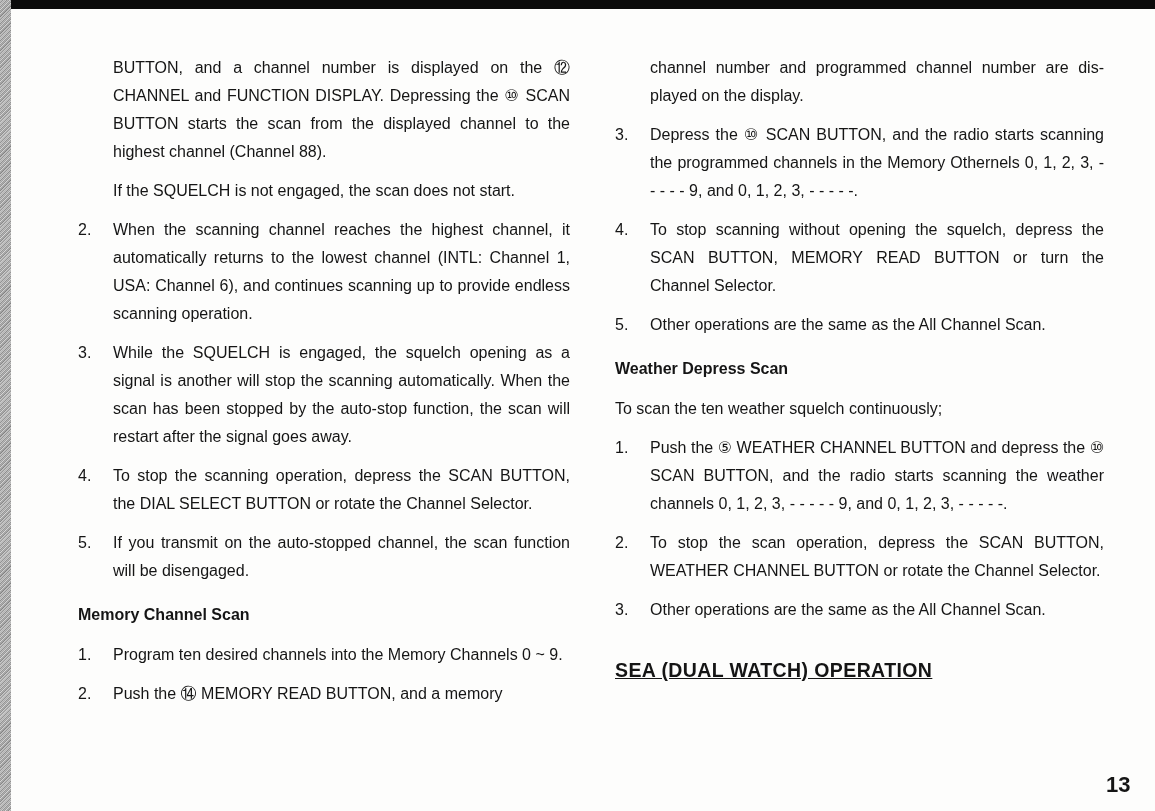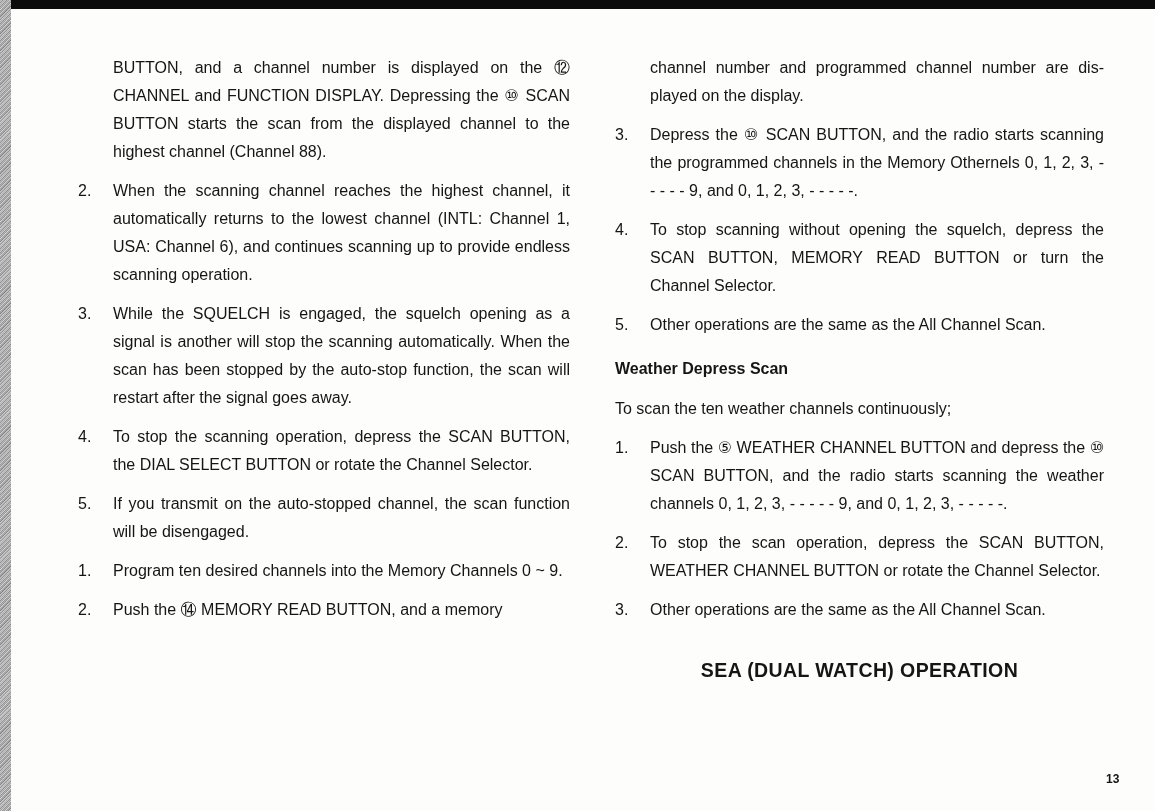--- a/index.html
+++ b/index.html
@@ -67,57 +67,60 @@
   .heading {
     font-weight: bold;
     margin: 16px 0 12px 0;
     text-align: left;
   }
   .section-heading {
     font-weight: bold;
     font-size: 19.5px;
     letter-spacing: 0.4px;
     margin: 32px 0 12px 0;
-    text-align: center;
+    text-align: left;
+    text-decoration: underline;
   }
   .page-number {
     position: absolute;
     left: 1106px;
     top: 772px;
-    font-size: 12px;
+    font-size: 22px;
     font-weight: bold;
   }
   p { margin: 0; }
 </style>
 </head>
 <body>
 
 <div class="top-bar"></div>
 <div class="binding-edge"></div>
 
 <div class="col col-left">
   <p class="block indent">BUTTON, and a channel number is displayed on the ⑫ CHANNEL and FUNCTION DISPLAY.  Depressing the ⑩ SCAN BUTTON starts the scan from the displayed channel to the highest channel (Channel 88).</p>
+  <p class="block indent">If the SQUELCH is not engaged, the scan does not start.</p>
 
   <div class="item">
     <span class="num">2.</span>
     <p class="txt">When the scanning channel reaches the highest channel, it automatically returns to the lowest channel (INTL: Channel 1, USA: Channel 6), and continues scanning up to provide endless scanning operation.</p>
   </div>
   <div class="item">
     <span class="num">3.</span>
     <p class="txt">While the SQUELCH is engaged, the squelch opening as a signal is another will stop the scanning automatically. When the scan has been stopped by the auto-stop function, the scan will restart after the signal goes away.</p>
   </div>
   <div class="item">
     <span class="num">4.</span>
     <p class="txt">To stop the scanning operation, depress the SCAN BUTTON, the DIAL SELECT BUTTON or rotate the Channel Selector.</p>
   </div>
   <div class="item">
     <span class="num">5.</span>
     <p class="txt">If you transmit on the auto-stopped channel, the scan function will be disengaged.</p>
   </div>
 
+  <p class="heading">Memory Channel Scan</p>
 
   <div class="item">
     <span class="num">1.</span>
     <p class="txt">Program ten desired channels into the Memory Channels 0 ~ 9.</p>
   </div>
   <div class="item">
     <span class="num">2.</span>
     <p class="txt">Push the ⑭ MEMORY READ BUTTON, and a memory</p>
   </div>
 </div>
@@ -132,21 +135,21 @@
   <div class="item">
     <span class="num">4.</span>
     <p class="txt">To stop scanning without opening the squelch, depress the SCAN BUTTON, MEMORY READ BUTTON or turn the Channel Selector.</p>
   </div>
   <div class="item">
     <span class="num">5.</span>
     <p class="txt">Other operations are the same as the All Channel Scan.</p>
   </div>
 
   <p class="heading">Weather Depress Scan</p>
-  <p class="block">To scan the ten weather channels continuously;</p>
+  <p class="block">To scan the ten weather squelch continuously;</p>
 
   <div class="item">
     <span class="num">1.</span>
     <p class="txt">Push the ⑤ WEATHER CHANNEL BUTTON and depress the ⑩ SCAN BUTTON, and the radio starts scanning the weather channels 0, 1, 2, 3, - - - - - 9, and 0, 1, 2, 3, - - - - -.</p>
   </div>
   <div class="item">
     <span class="num">2.</span>
     <p class="txt">To stop the scan operation, depress the SCAN BUTTON, WEATHER CHANNEL BUTTON or rotate the Chan­nel Selector.</p>
   </div>
   <div class="item">

